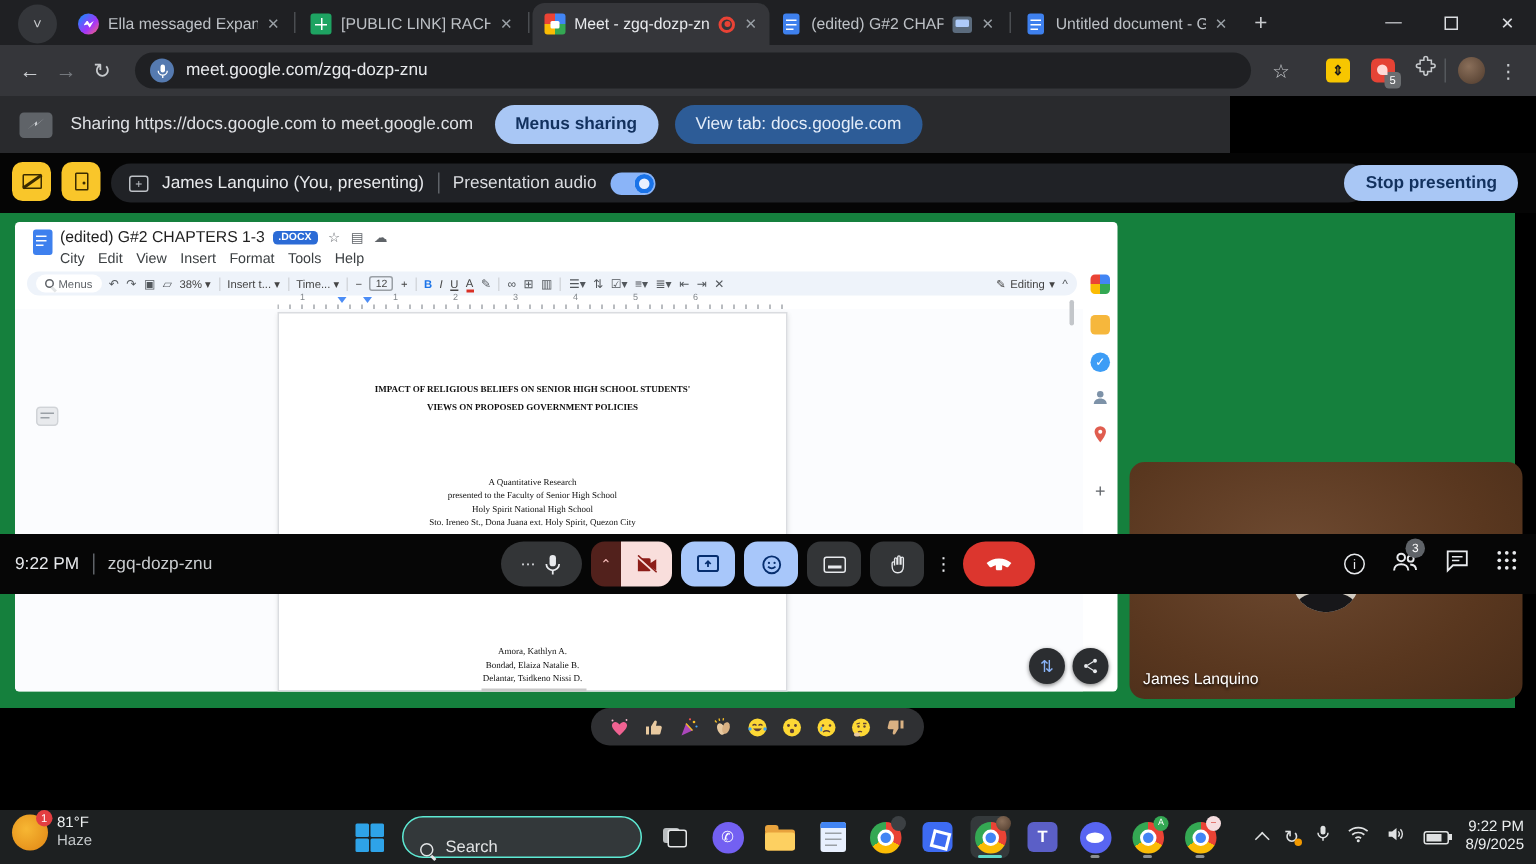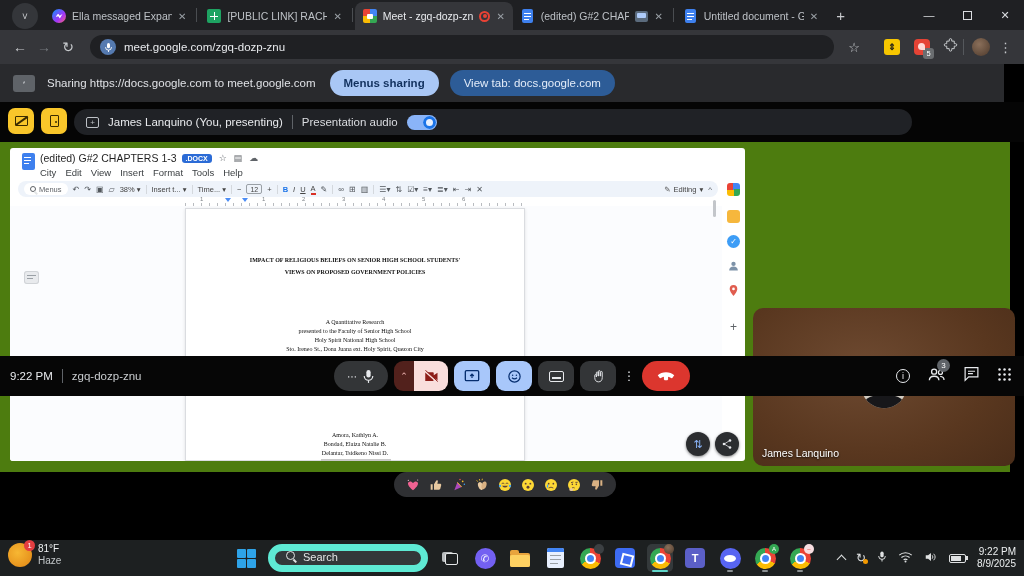--- a/index.html
+++ b/index.html
@@ -46,21 +46,21 @@
   #omnibox{position:absolute;left:90px;top:5px;width:744px;height:24px;border-radius:12px;background:#1f2023;display:flex;align-items:center;padding:0 10px;gap:8px}
   .micbadge{width:16px;height:16px;border-radius:50%;background:#557ab0;display:flex;align-items:center;justify-content:center}
   .url{font-size:11.5px;color:#e8eaed}
   .ext-y{width:16px;height:16px;border-radius:3px;background:#f7c600;color:#1a1a1a;font-size:9px;display:flex;align-items:center;justify-content:center;font-weight:bold}
   .ext-r{width:16px;height:16px;border-radius:4px;background:#e54335;position:relative}
   .ext-r:after{content:"";position:absolute;left:4px;top:4px;width:7px;height:7px;border-radius:50% 50% 0 50%;background:#ffd9d6}
   .extbadge{position:absolute;right:-4px;bottom:-4px;min-width:11px;height:11px;border-radius:3px;background:#6a6d70;color:#fff;font-size:7.5px;display:flex;align-items:center;justify-content:center;padding:0 2px}
   .avatar-sm{width:18px;height:18px;border-radius:50%;background:radial-gradient(circle at 40% 35%,#8a6f5a,#4e3a2c)}
 
   
-  #sharebar{position:absolute;left:0;top:64px;width:1004px;height:38px;background:#292a2d;display:flex;align-items:center}
+  #sharebar{position:absolute;left:0;top:64px;width:820px;height:38px;background:#292a2d;display:flex;align-items:center}
   .shareic{width:22px;height:17px;border-radius:3px;background:#5f6368;margin:0 12px 0 13px;position:relative}
   .shareic:after{content:"";position:absolute;left:5px;top:4px;width:12px;height:8px;background:#d2d5d9;clip-path:polygon(0 100%,45% 45%,45% 70%,100% 0,55% 55%,55% 30%)}
   .pill{border-radius:14px;font-size:11.5px;display:flex;align-items:center;justify-content:center;padding:0 14px;height:26px}
   .pill-light{background:#a9c7f5;color:#12315e;font-weight:bold}
   .pill-dark{background:#2d5c97;color:#e3ecf9}
 
   
   #presentbar{position:absolute;left:0;top:102px;width:1024px;height:40px;background:#050505}
   .ybtn{position:absolute;top:6px;width:26px;height:26px;border-radius:7px;background:#f9c62a;display:flex;align-items:center;justify-content:center}
   .pres-slash{width:13px;height:10px;border:1.6px solid #3a2b00;border-radius:1px;position:relative}
@@ -68,21 +68,21 @@
   .door{width:9px;height:12px;border:1.6px solid #3a2b00;border-radius:1px;position:relative}
   .door:after{content:"";position:absolute;right:1px;top:4.5px;width:2px;height:2px;border-radius:50%;background:#3a2b00}
   #presenterpill{position:absolute;left:74px;top:7px;width:838px;height:26px;border-radius:13px;background:#202226;display:flex;align-items:center;gap:9px;padding:0 12px;font-size:11.5px}
   .pipic{width:13px;height:11px;border:1.4px solid #bdc1c6;border-radius:2px;color:#bdc1c6;font-size:8px;display:flex;align-items:center;justify-content:center}
   .vdiv{width:1px;height:14px;background:#5f6368}
   .toggle{width:30px;height:15px;border-radius:8px;background:#8ab4f8;position:relative}
   .toggle:after{content:"";position:absolute;right:1px;top:1px;width:13px;height:13px;border-radius:50%;background:#e8f0fe;box-shadow:inset 0 0 0 3px #1a73e8}
   #stoppresent{position:absolute;right:12px;top:8px;height:24px}
 
   
-  #stage{position:absolute;left:0;top:142px;width:1010px;height:330px;background:#4d7c0f}
+  #stage{position:absolute;left:0;top:142px;width:1010px;height:330px;background:#15803d}
   #screen{position:absolute;left:10px;top:6px;width:735px;height:313px;background:#fff;border-radius:3px;overflow:hidden;color:#3c4043}
   .dtitle{font-size:10.5px;color:#1f1f1f}
   .badge-docx{background:#2b6bd6;color:#fff;font-size:7px;font-weight:bold;border-radius:3px;padding:1px 4px;margin-left:5px}
   .micon{font-size:9px;color:#5f6368;margin-left:7px}
   .dmenu{font-size:9.5px;color:#3c4043;margin-right:9px}
   #dtoolbar{position:absolute;left:8px;top:33px;width:700px;height:16px;border-radius:9px;background:#eef3fa;display:flex;align-items:center;font-size:7.5px;color:#444;gap:5px;padding:0 6px;white-space:nowrap}
   .tglyph{font-size:8px;color:#52575c}
   .menuspill{background:#fff;border-radius:8px;padding:0 6px;height:12px;display:flex;align-items:center;gap:3px;font-size:7.5px;color:#5f6368}
   .tsep{width:1px;height:9px;background:#d4d8dd}
   .fsbox{border:1px solid #9aa0a6;border-radius:2px;padding:0 3px;font-size:7px;height:10px;display:flex;align-items:center}
@@ -155,21 +155,21 @@
   
   #taskbar{position:absolute;left:0;top:540px;width:1024px;height:36px;background:#1d2021}
   #weather{position:absolute;left:8px;top:3px;display:flex;align-items:center;gap:6px}
   .wic{width:24px;height:24px;border-radius:50%;background:radial-gradient(circle at 40% 40%,#f7b733,#e08514);position:relative}
   .wbadge{position:absolute;right:-3px;top:-3px;width:11px;height:11px;border-radius:50%;background:#e33e41;color:#fff;font-size:7.5px;display:flex;align-items:center;justify-content:center}
   .wtxt{font-size:10px;line-height:12px;color:#eceff0}
   .wtxt .sub{color:#c3c7c9}
   #tbcenter{position:absolute;left:233px;top:4px;display:flex;align-items:center;gap:9px;height:28px}
   .winlogo{width:19px;height:19px;display:grid;grid-template-columns:9px 9px;grid-template-rows:9px 9px;gap:1px}
   .winlogo div{background:#2ea3e8;border-radius:1px}
-  #tbsearch{width:160px;height:28px;border-radius:14px;background:#33383a;border:7px solid #5eead4;display:flex;align-items:flex-start;gap:8px;padding:0 11px;font-size:11px;color:#e2e4e5}
+  #tbsearch{width:160px;height:28px;border-radius:14px;background:#33383a;border:1px solid #5eead4;display:flex;align-items:flex-end;gap:8px;padding:0 11px;font-size:11px;color:#e2e4e5}
   .mag{width:9px;height:9px;border:1.5px solid #e2e4e5;border-radius:50%;position:relative}
   .mag:after{content:"";position:absolute;right:-3px;bottom:-2px;width:4px;height:1.5px;background:#e2e4e5;transform:rotate(45deg)}
   .app{width:26px;height:28px;position:relative;display:flex;align-items:center;justify-content:center}
   .app.active{background:#34393b;border-radius:5px}
   .dash{position:absolute;bottom:0;left:50%;transform:translateX(-50%);width:6px;height:2px;border-radius:2px;background:#8a8f92}
   .dash.teal{width:16px;background:#5fd6c9}
   .taskview{width:16px;height:13px;position:relative}
   .taskview:before{content:"";position:absolute;left:0;top:0;width:11px;height:10px;background:#b9bdbf;border-radius:2px}
   .taskview:after{content:"";position:absolute;right:0;bottom:0;width:11px;height:10px;border:1.5px solid #e6e8e9;border-radius:2px;background:#1d2021}
   .viber{width:21px;height:21px;border-radius:50%;background:#7360f2;color:#fff;font-size:10px;display:flex;align-items:center;justify-content:center}
@@ -294,20 +294,23 @@
   <div class="ybtn" style="left:41px">
       <span class="door"></span>
     </div>
   <div id="presenterpill">
     <span class="pipic">+</span>
     <span>James Lanquino (You, presenting)</span>
     <span class="vdiv"></span>
     <span style="color:#dadce0">Presentation audio</span>
     <span class="toggle"></span>
   </div>
+  <div id="stoppresent" class="pill pill-light">
+      <span>Stop presenting</span>
+    </div>
 </div>
 
 <div id="stage">
 
   <div id="screen">
 
     <div class="fav fav-docs" style="position:absolute;left:10px;top:5px;width:13px;height:17px"></div>
     <div class="flex" style="position:absolute;left:30px;top:4px">
       <span class="dtitle">(edited) G#2 CHAPTERS 1-3</span>
       <span class="badge-docx">.DOCX</span>

